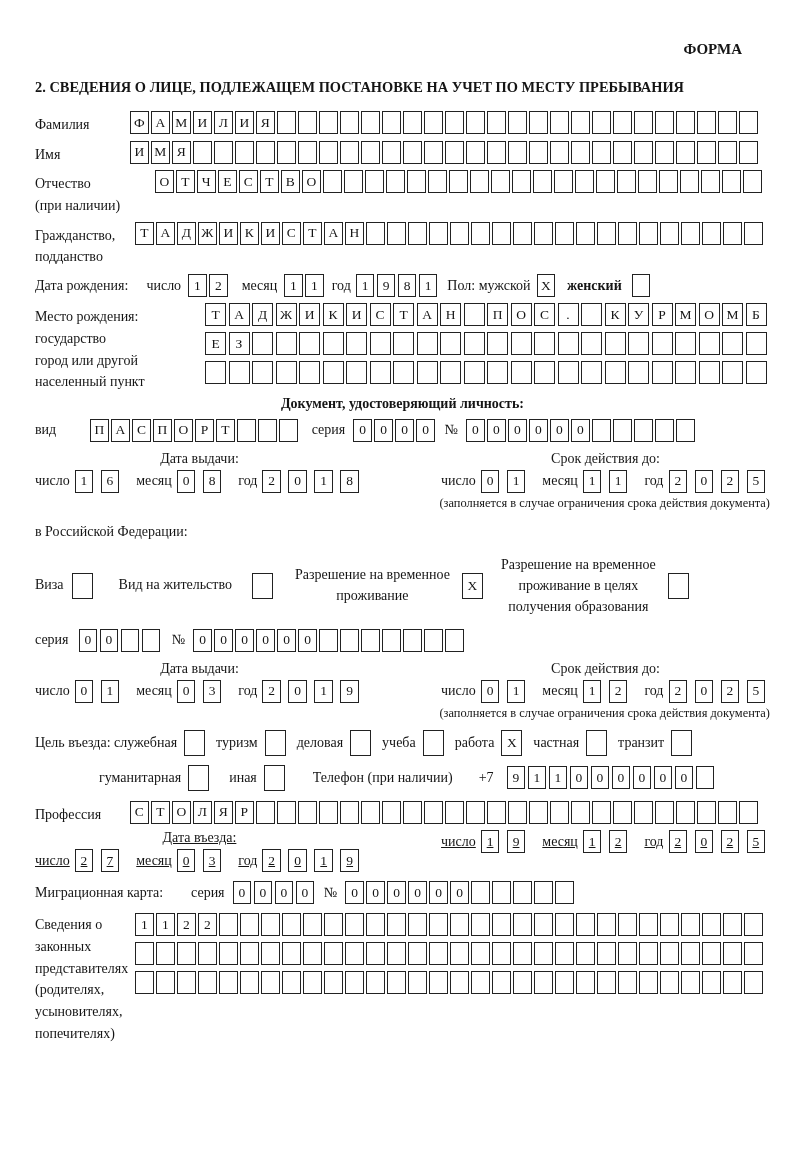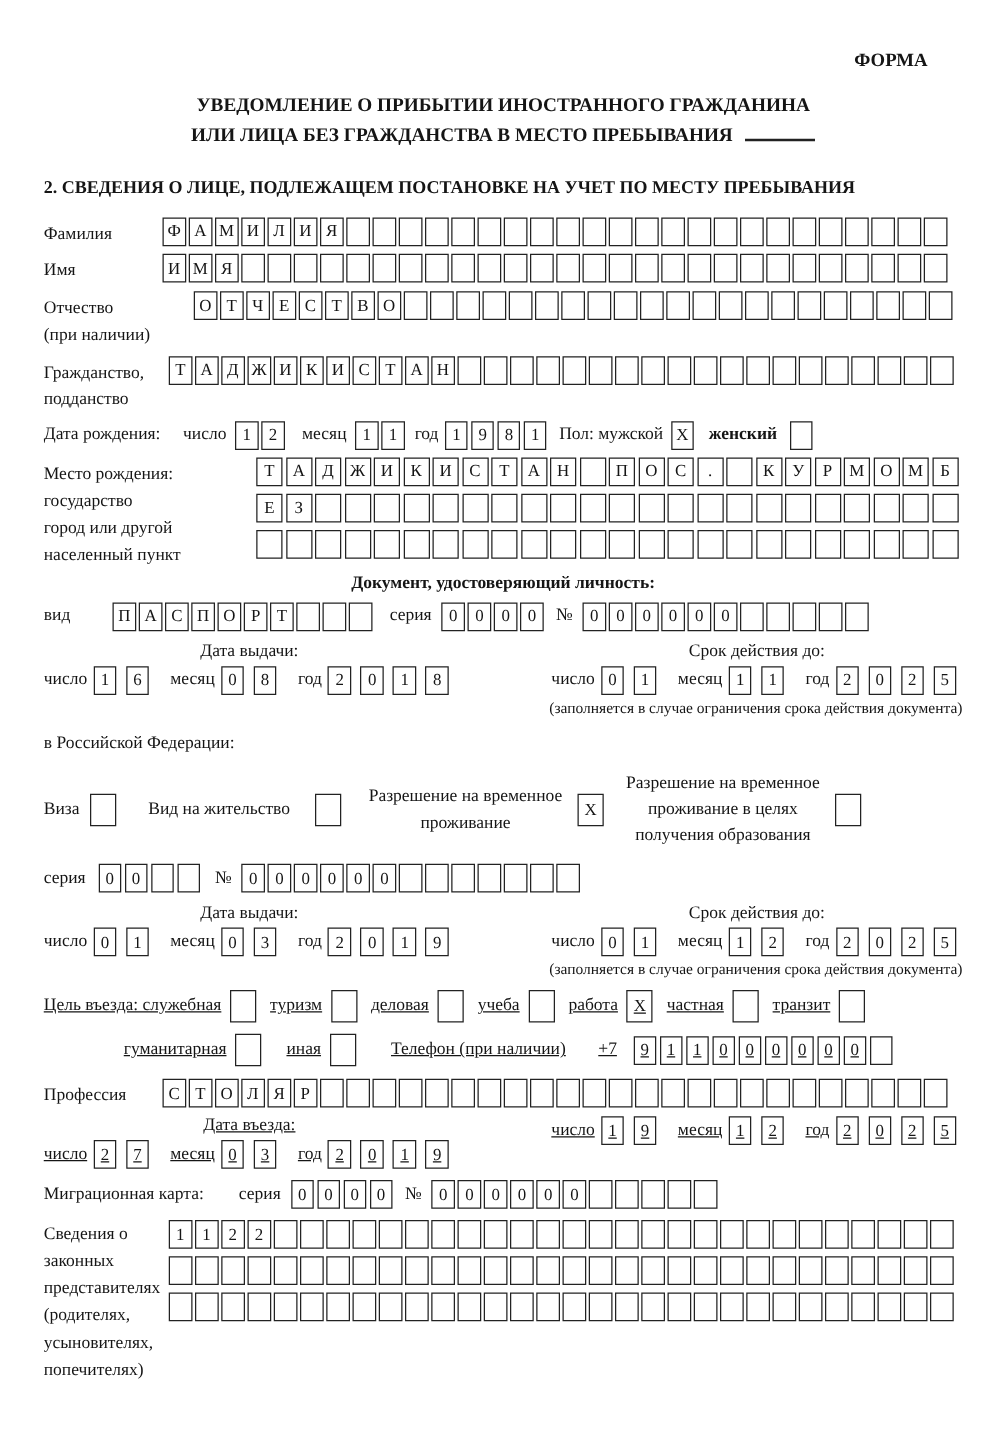--- a/index.html
+++ b/index.html
@@ -56,36 +56,32 @@
   .dline .cells:last-child { margin-right: 0; }
   .note { text-align: right; font-size: 12.4px; margin-top: 3px; }
 
   .plain { margin-top: 9px; line-height: 1.7; }
 
   .cbrow { display: flex; align-items: center; margin-top: 10px; }
   .cbrow .ctr { text-align: center; white-space: pre-line; line-height: 1.5; }
   .cbrow .cells { margin: 0 14px 0 8px; padding-top: 1px; }
   .cbrow .cells:last-child { margin-right: 0; }
 
-  .prow { display: flex; align-items: center; margin-top: 9px; white-space: nowrap; text-decoration: underline; }
+  .prow { display: flex; align-items: center; margin-top: 9px; white-space: nowrap; }
   .prow .cells { margin: 0 11px 0 7px; }
   .prow .cells:last-child { margin-right: 0; }
   .indent { margin-left: 64px; }
 </style>
 </head>
 <body>
 
 <div class="page">
 
   <div class="forma">ФОРМА</div>
 
-  <div class="title">
-    <div>УВЕДОМЛЕНИЕ О ПРИБЫТИИ ИНОСТРАННОГО ГРАЖДАНИНА</div>
-    <div><span>ИЛИ ЛИЦА БЕЗ ГРАЖДАНСТВА В МЕСТО ПРЕБЫВАНИЯ</span><span class="u"></span></div>
-  </div>
 
   <div class="sec">2. СВЕДЕНИЯ О ЛИЦЕ, ПОДЛЕЖАЩЕМ ПОСТАНОВКЕ НА УЧЕТ ПО МЕСТУ ПРЕБЫВАНИЯ</div>
 
   <div class="row">
     <div class="lbl w95">Фамилия</div>
     <div class="cells">
         <span class="cell">Ф</span>
         <span class="cell">А</span>
         <span class="cell">М</span>
         <span class="cell">И</span>

